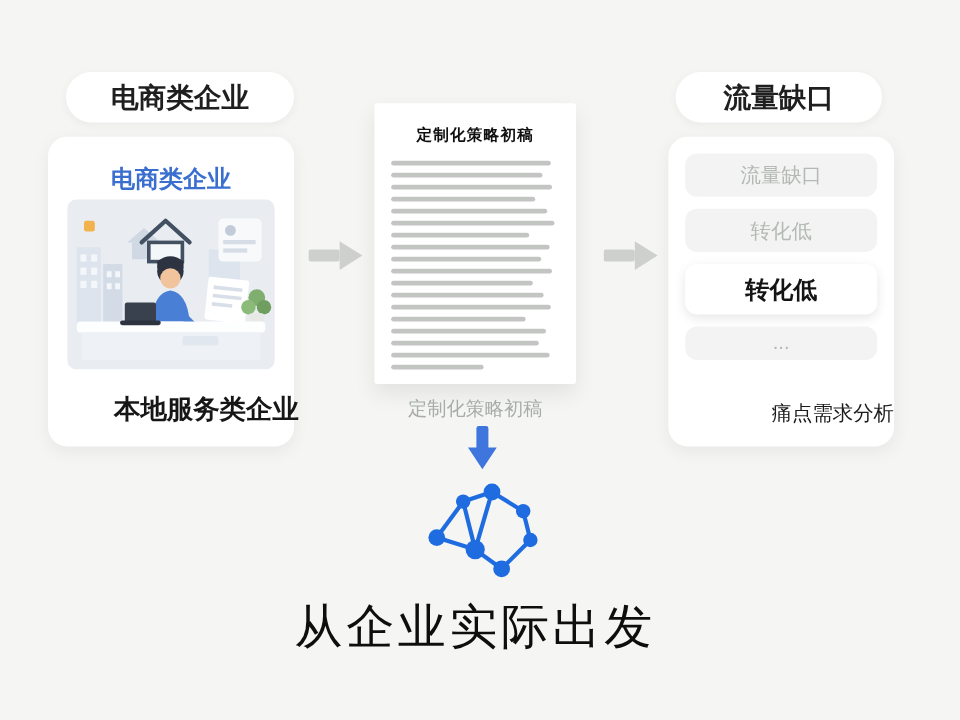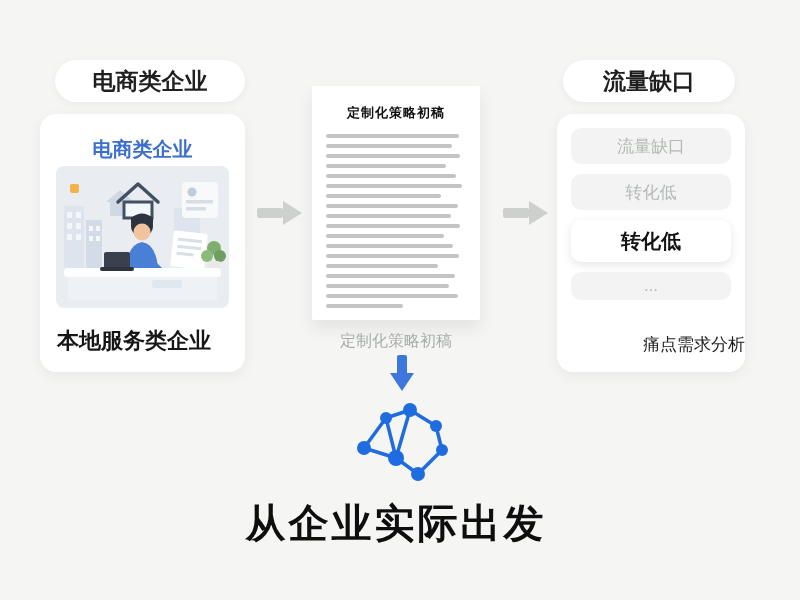--- a/index.html
+++ b/index.html
@@ -29,22 +29,22 @@
   }
   #card-left { left:40px; top:114px; width:205px; height:258px; }
   .card-left-title {
     position:absolute; top:22px; left:0; width:100%;
     text-align:center; color:#3a6fd0; font-weight:bold; font-size:20px;
   }
   .illustration-wrap {
     position:absolute; left:16px; top:52px; width:173px; height:142px;
   }
   .card-left-caption {
-    position:absolute; bottom:16px; left:17px; width:100%;
-    text-align:left; color:#161616; font-weight:bold; font-size:22px;
+    position:absolute; bottom:16px; left:4px; width:100%;
+    text-align:right; color:#161616; font-weight:bold; font-size:22px;
   }
 
   .arrow-right { position:absolute; width:46px; height:30px; }
   #arrow-1 { left:257px; top:198px; }
   #arrow-2 { left:503px; top:198px; }
 
   #doc {
     position:absolute; left:312px; top:86px; width:168px; height:234px;
     background:#ffffff; border-radius:2px;
     box-shadow:0 8px 18px rgba(0,0,0,0.08);
@@ -61,21 +61,21 @@
 
   #doc-caption {
     position:absolute; left:312px; top:331px; width:168px;
     text-align:center; color:#a8aca8; font-size:16px;
   }
   #down-arrow { position:absolute; left:389px; top:355px; }
   #network { position:absolute; left:350px; top:398px; }
   #headline {
     position:absolute; left:0; top:500px; width:792px; height:46px;
     line-height:46px; text-align:center;
-    font-size:40px; font-weight:bold; color:#0e0e0e; letter-spacing:3px;
+    font-size:40px; font-weight:normal; color:#0e0e0e; letter-spacing:3px;
   }
 
   #card-right { left:557px; top:114px; width:188px; height:258px; padding:14px 14px 0 14px; }
   .r-item {
     border-radius:10px;
     display:flex; align-items:center; justify-content:center;
     margin-bottom:10px;
   }
   .r-item.faded { background:#f2f3f2; color:#b5b9b5; font-size:17px; height:36px; }
   .r-item.bold  {

